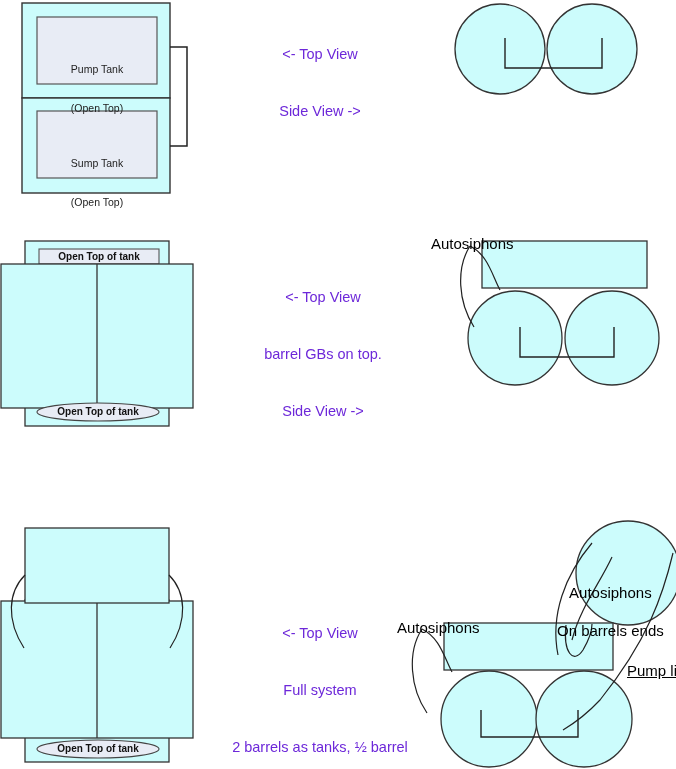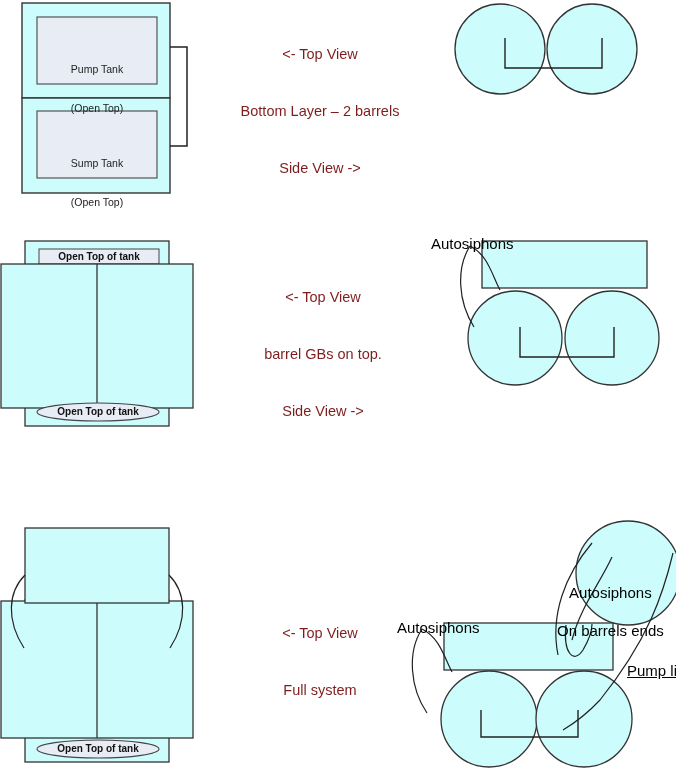--- a/index.html
+++ b/index.html
@@ -23,21 +23,21 @@
   svg.layer {
     position: absolute;
     left: 0; top: 0;
     width: 676px;
     height: 769px;
     overflow: visible;
   }
   .txt {
     position: absolute;
     font-family: "Liberation Sans", sans-serif;
-    color: #7f1d1d;
+    color: #6d28d9;
     white-space: pre;
   }
   .center-block {
     text-align: center;
     font-size: 14.5px;
     line-height: 19px;
   }
   .tank-label {
     text-align: center;
     font-size: 10.5px;
@@ -136,41 +136,41 @@
     <div>(Open Top)</div>
   </div>
 
   <div class="txt tank-label" style="left:37px; top:131px; width:120px;">
     <div>Sump Tank</div>
     <div>(Open Top)</div>
   </div>
 
   <div class="txt center-block" style="left:208px; top:7px; width:224px;">
     <div>&lt;- Top View</div>
-    <div>Bottom Layer – 2 barrels</div>
     <div>Side View -&gt;</div>
   </div>
 
   <div class="txt opentop-label" style="left:39px; top:251px; width:120px;">Open Top of tank</div>
 
   <div class="txt opentop-label" style="left:37px; top:406px; width:122px;">Open Top of tank</div>
 
   <div class="txt center-block" style="left:210px; top:250px; width:226px;">
     <div>&lt;- Top View</div>
     <div>barrel GBs on top.</div>
     <div>Side View -&gt;</div>
   </div>
 
   <div class="txt anno" style="left:431px; top:238px;">Autosiphons</div>
 
   <div class="txt opentop-label" style="left:37px; top:743px; width:122px;">Open Top of tank</div>
 
   <div class="txt center-block" style="left:202px; top:586px; width:236px;">
     <div>&lt;- Top View</div>
     <div>Full system</div>
+    <div>2 barrels as tanks, ½ barrel</div>
     
     
     
     
     
     
   </div>
 
   <div class="txt anno" style="left:397px; top:622px;">Autosiphons</div>
 

